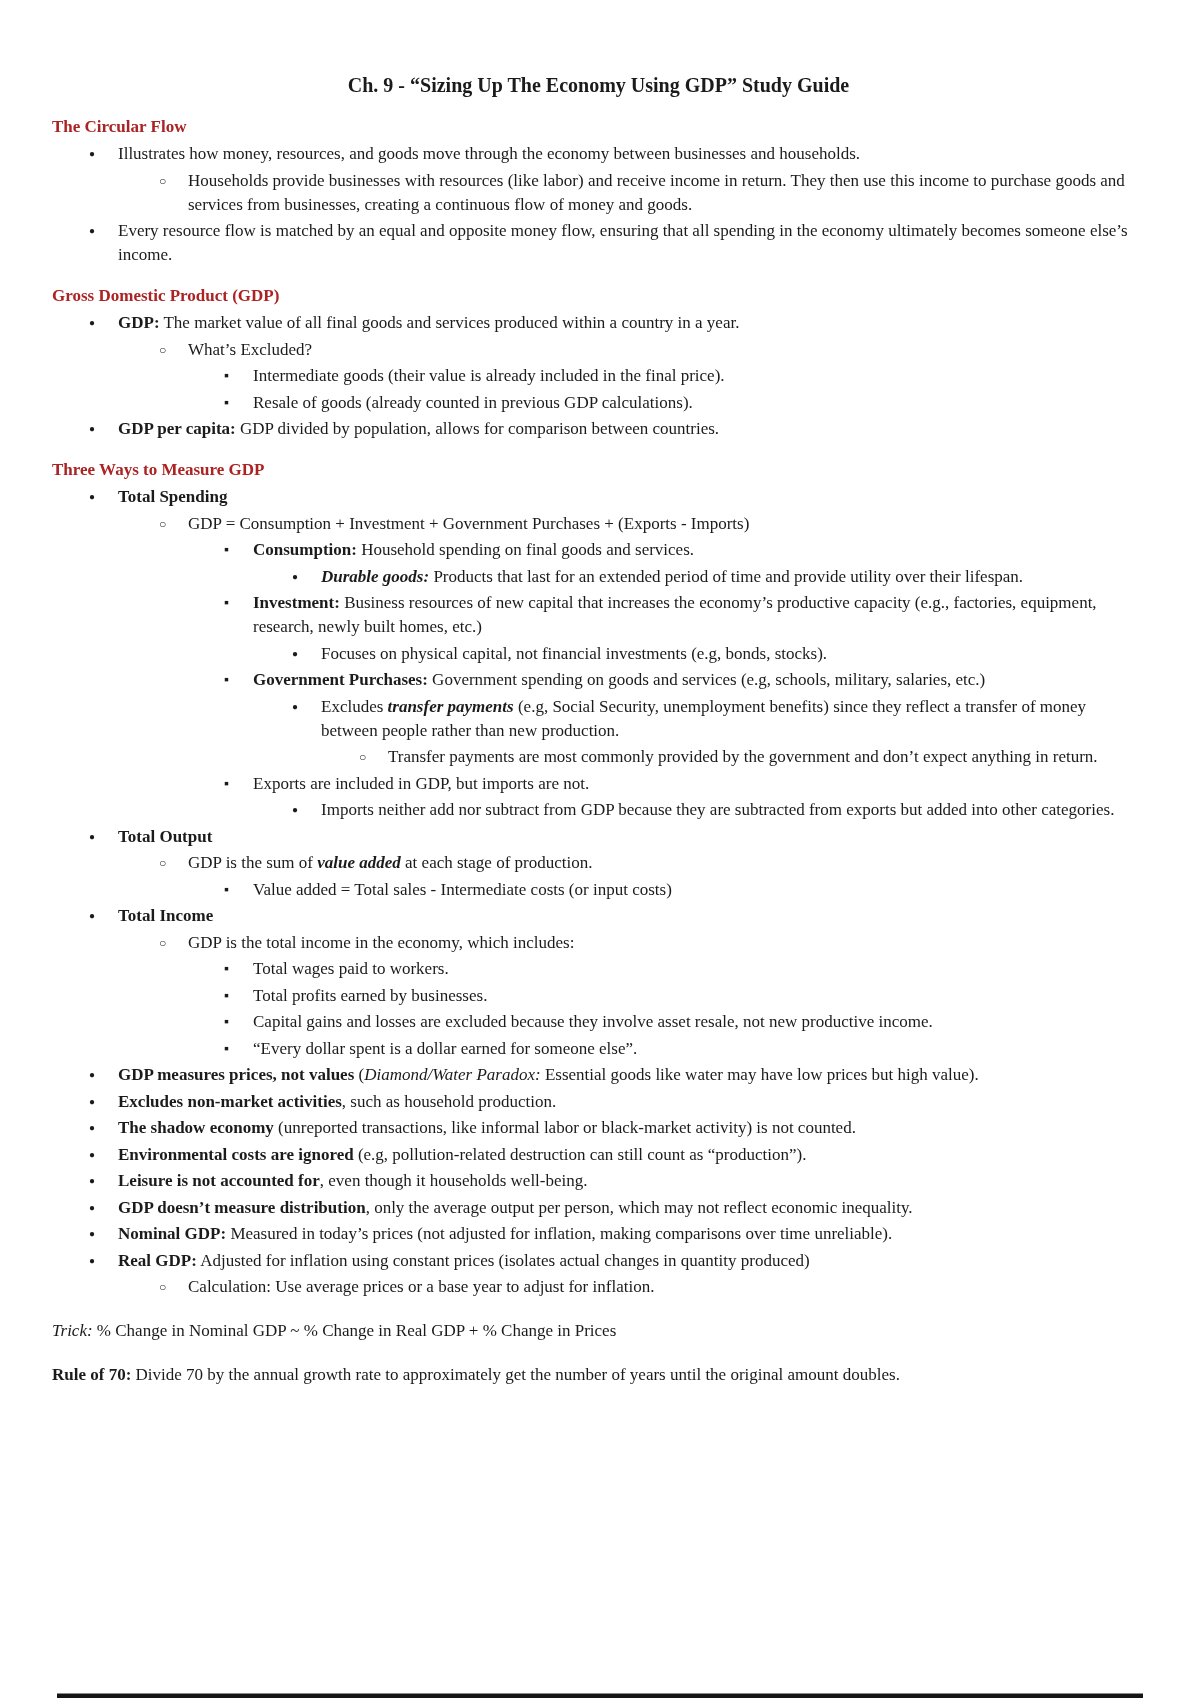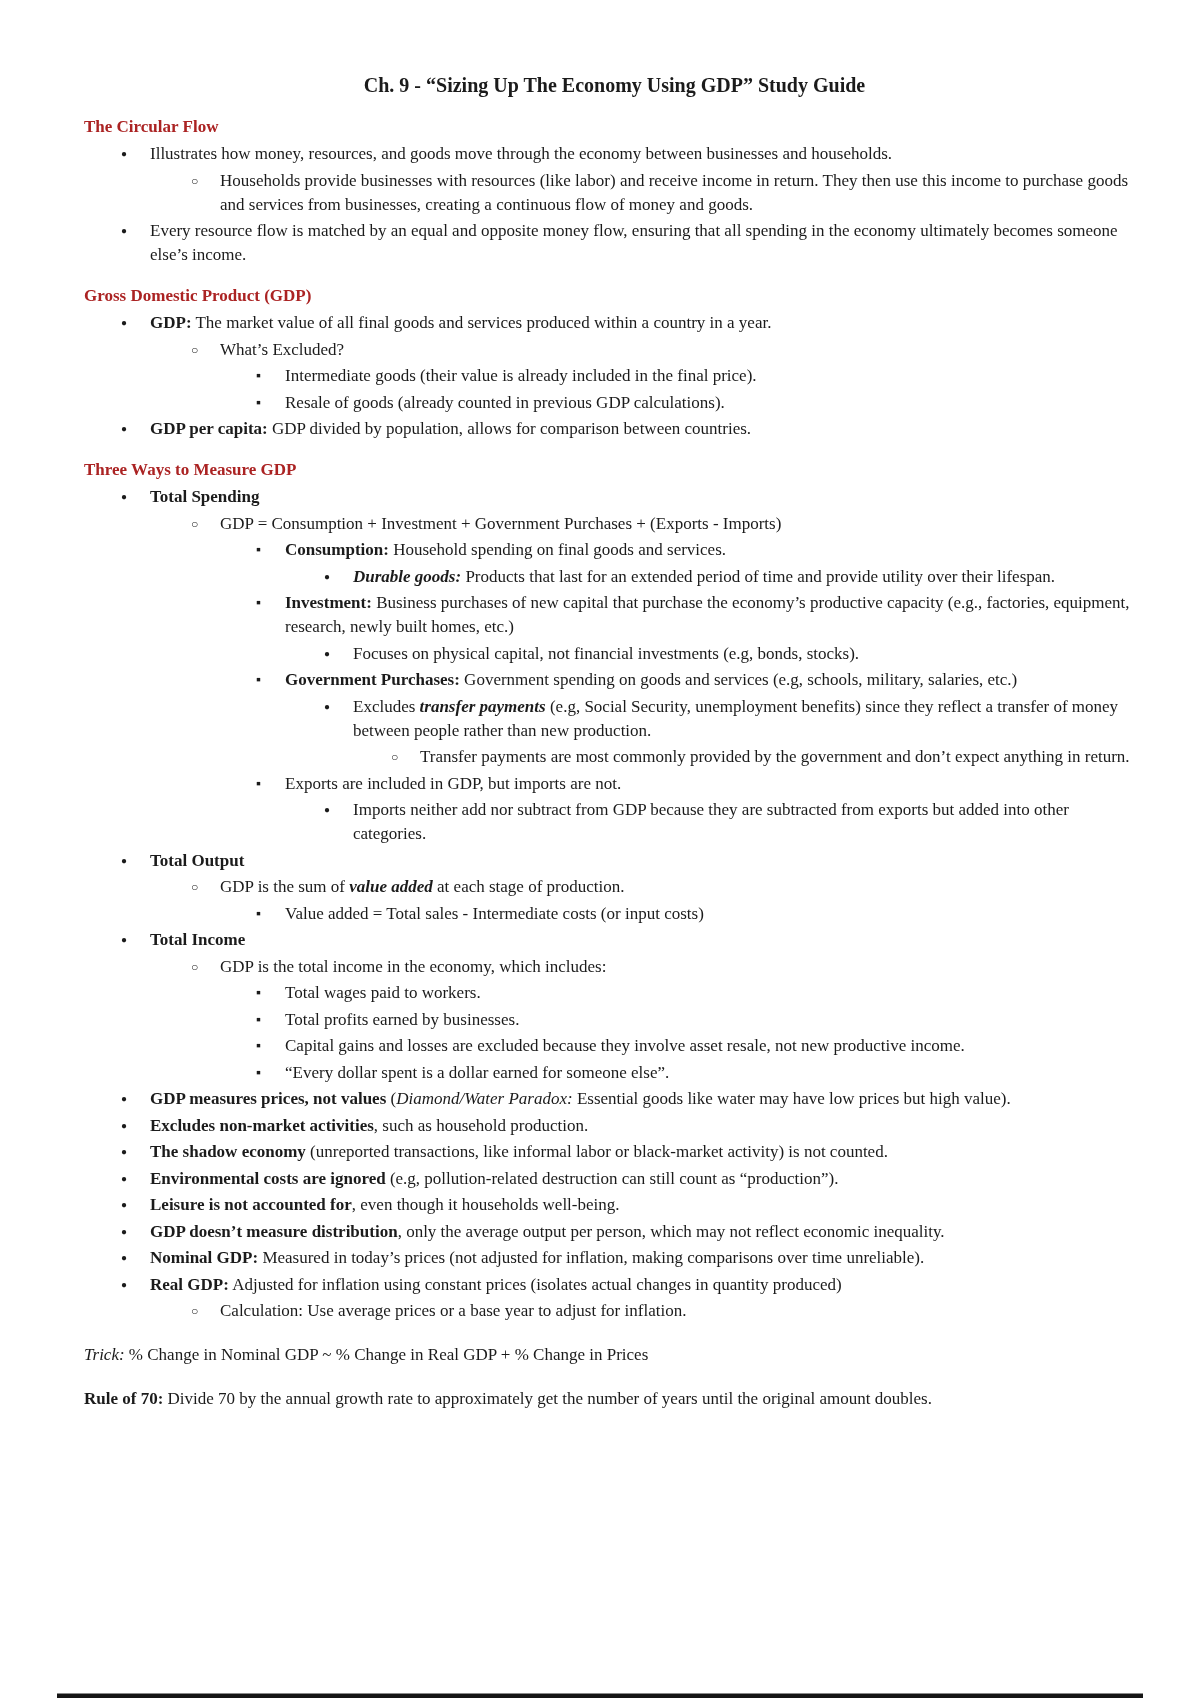--- a/index.html
+++ b/index.html
@@ -3,21 +3,21 @@
 <meta charset="utf-8">
 <style>
   :root{ --red:#ab2323; --ink:#1b1b1b; }
   html,body{ margin:0; padding:0; }
   body{
     width:1200px; height:1700px; position:relative;
     background:#ffffff; color:var(--ink);
     font-family:"Liberation Serif","DejaVu Serif",serif;
     font-size:17px; line-height:24px;
   }
-  .doc{ padding:72px 55px 0 84px; }
+  .doc{ padding:72px 55px 0 52px; }
   .title{
     text-align:center; font-weight:bold; font-size:20px;
     line-height:26px; margin:0 0 12px 0;
   }
   .sec{
     color:var(--red); font-weight:bold; font-size:17px;
     margin:17px 0 3px 0;
   }
   .li{ display:flex; margin:0 0 2.5px 0; }
   .li .marker{ flex:0 0 29px; }
@@ -91,21 +91,21 @@
       <div class="li lvl3">
         <span class="marker m-square">▪</span>
         <span class="txt"><span class="b">Consumption:</span><span> Household spending on final goods and services.</span></span>
       </div>
       <div class="li lvl4">
         <span class="marker m-disc">●</span>
         <span class="txt"><span class="b i">Durable goods:</span><span> Products that last for an extended period of time and provide utility over their lifespan.</span></span>
       </div>
       <div class="li lvl3">
         <span class="marker m-square">▪</span>
-        <span class="txt"><span class="b">Investment:</span><span> Business purchases of new capital that purchase the economy’s productive capacity (e.g., factories, equipment, research, newly built homes, etc.)</span></span>
+        <span class="txt"><span class="b">Investment:</span><span> Business resources of new capital that increases the economy’s productive capacity (e.g., factories, equipment, research, newly built homes, etc.)</span></span>
       </div>
       <div class="li lvl4">
         <span class="marker m-disc">●</span>
         <span class="txt"><span>Focuses on physical capital, not financial investments (e.g, bonds, stocks).</span></span>
       </div>
       <div class="li lvl3">
         <span class="marker m-square">▪</span>
         <span class="txt"><span class="b">Government Purchases:</span><span> Government spending on goods and services (e.g, schools, military, salaries, etc.)</span></span>
       </div>
       <div class="li lvl4">

